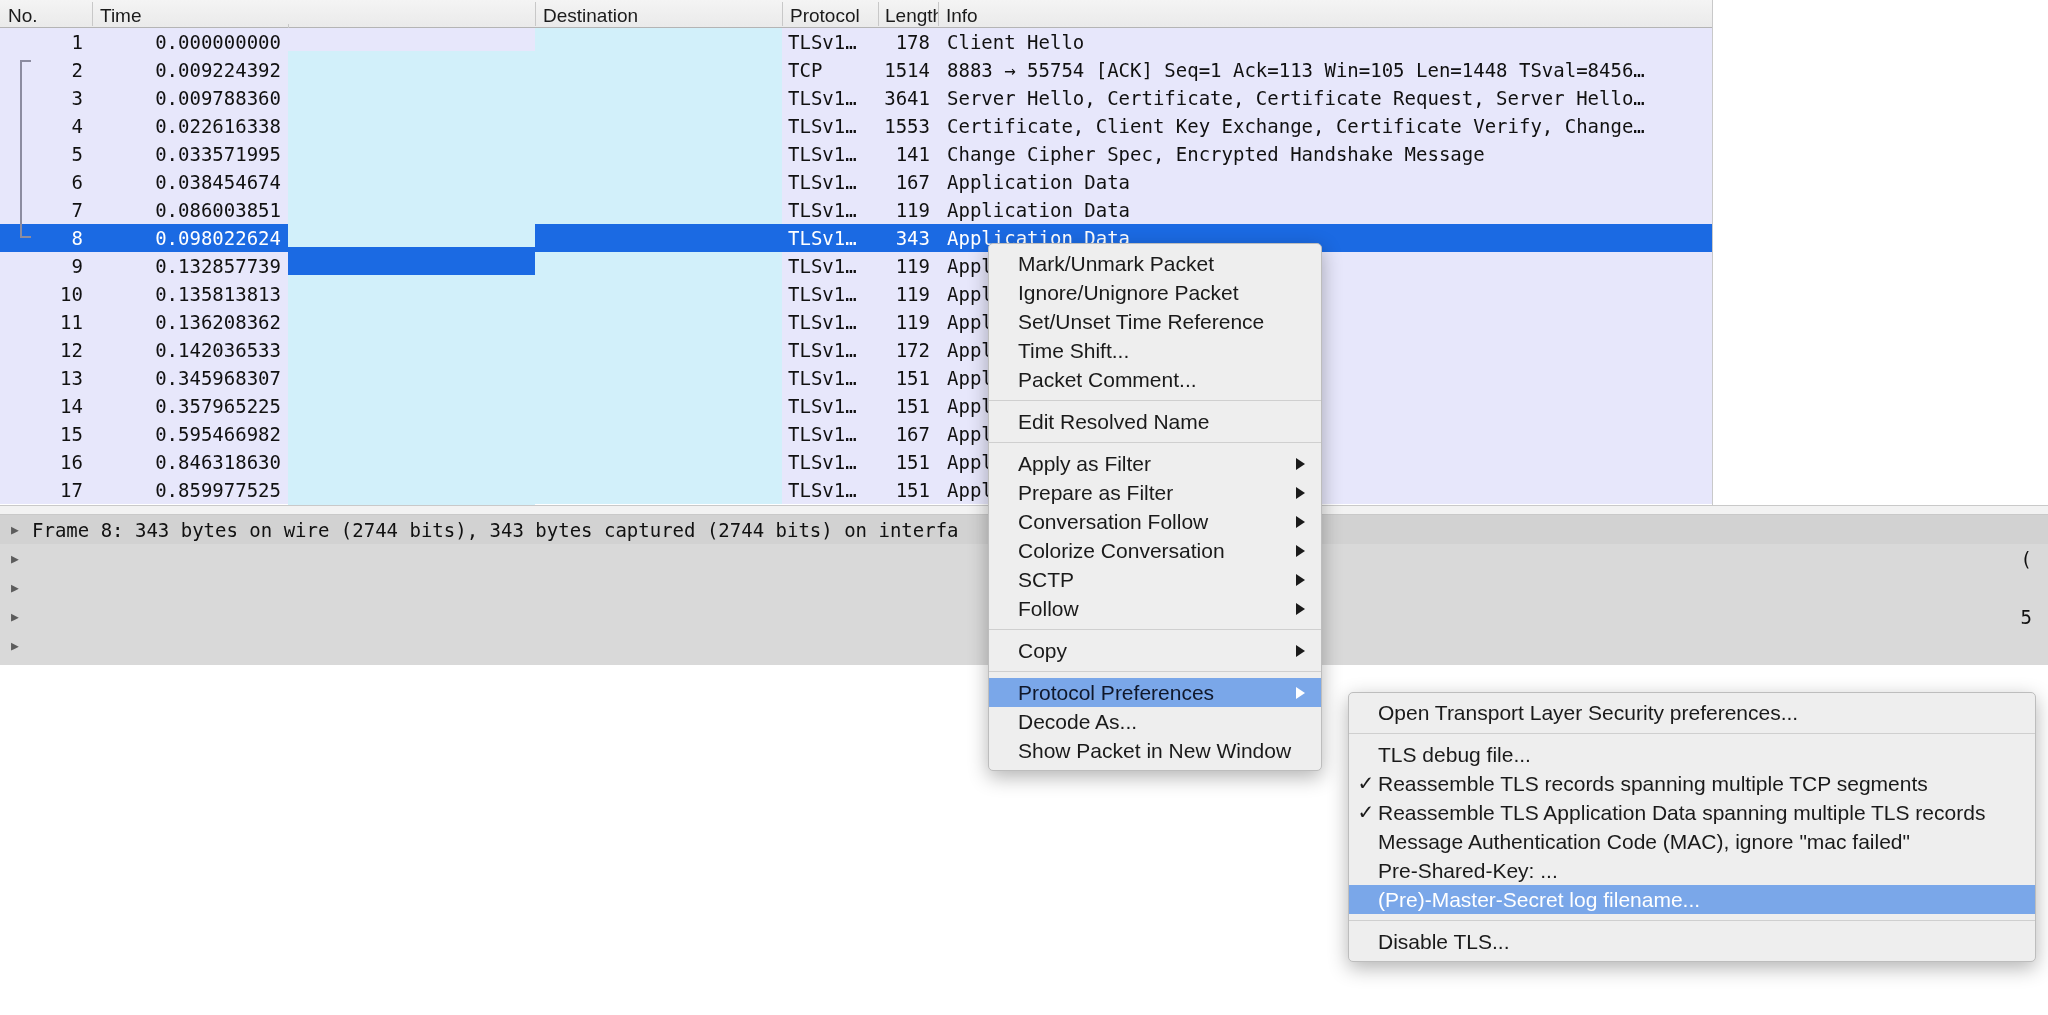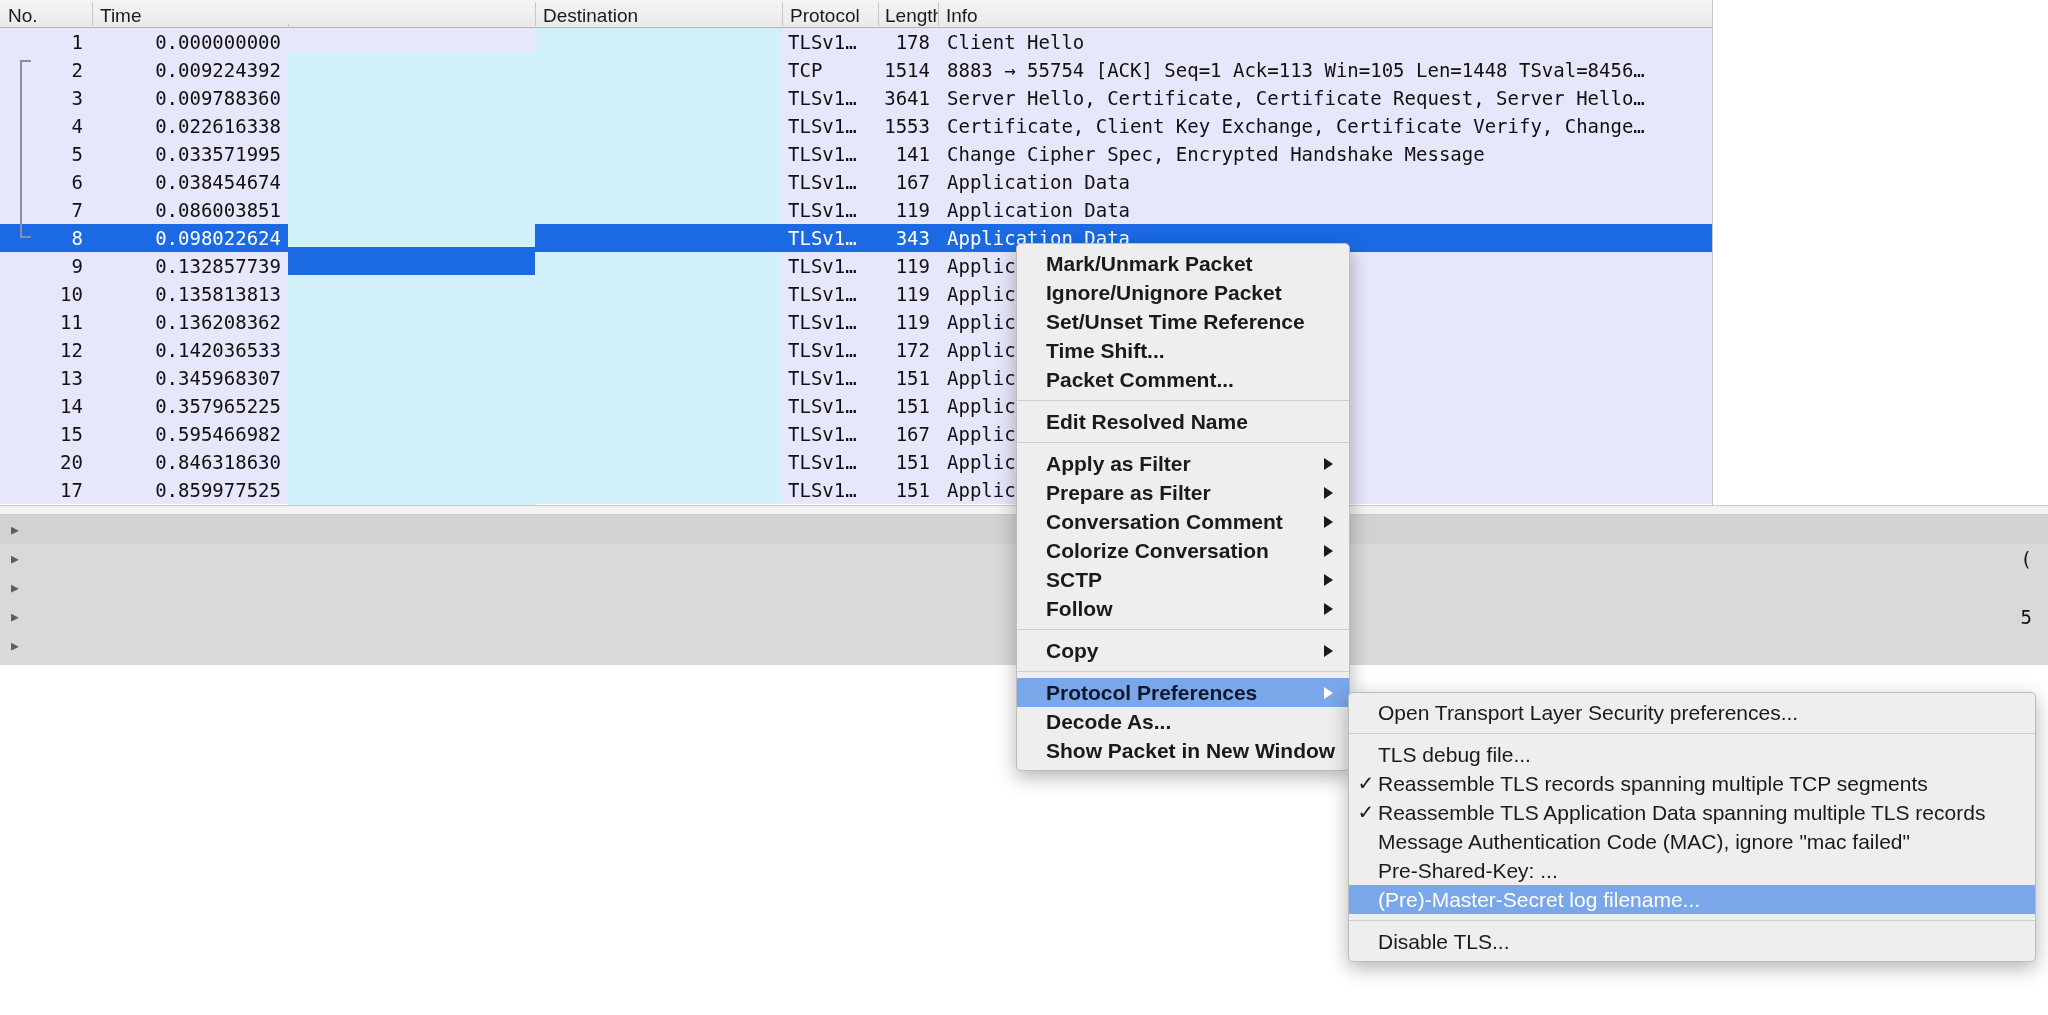--- a/index.html
+++ b/index.html
@@ -118,21 +118,21 @@
   .menu {
     position: absolute;
     background: #eeeeee;
     border: 1px solid #bdbdbd;
     border-radius: 5px;
     box-shadow: 0 6px 20px rgba(0,0,0,0.30);
     font-size: 21px;
     color: #1a1a1a;
     padding: 5px 0;
   }
-  .ctx-main { left: 1016px; top: 243px; width: 334px; font-weight: bold; }
+  .ctx-main { left: 988px; top: 243px; width: 334px; }
   .mi {
     position: relative;
     height: 29px; line-height: 29px;
     padding: 0 14px 0 29px;
     white-space: nowrap;
     cursor: default;
   }
   .mi.hl { background: #7aa7e9; color: #0f172a; }
   .mi .caret {
     position: absolute; right: 16px; top: 50%; transform: translateY(-50%);
@@ -304,21 +304,21 @@
         <div class="prow">
           <div class="c-no">15</div>
           <div class="c-time">0.595466982</div>
           <div class="c-src"></div>
           <div class="c-dst"></div>
           <div class="c-proto">TLSv1…</div>
           <div class="c-len">167</div>
           <div class="c-info">Application Data</div>
         </div>
         <div class="prow">
-          <div class="c-no">20</div>
+          <div class="c-no">16</div>
           <div class="c-time">0.846318630</div>
           <div class="c-src"></div>
           <div class="c-dst"></div>
           <div class="c-proto">TLSv1…</div>
           <div class="c-len">151</div>
           <div class="c-info">Application Data</div>
         </div>
         <div class="prow">
           <div class="c-no">17</div>
           <div class="c-time">0.859977525</div>
@@ -333,20 +333,21 @@
   <div class="pl-header-blank"></div>
   <div class="pl-right-blank"></div>
 
   <div class="splitter">
     <div class="grip"><i></i><i></i><i></i></div>
   </div>
 
   <div class="detail" id="detail-pane">
       <div class="drow first">
         <span class="arrow">▶</span>
+        <span class="dtext">Frame 8: 343 bytes on wire (2744 bits), 343 bytes captured (2744 bits) on interfa</span>
       </div>
       <div class="drow">
         <span class="arrow">▶</span>
         <span class="dtext"></span>
         <span class="dtail">(</span>
       </div>
       <div class="drow">
         <span class="arrow">▶</span>
         <span class="dtext"></span>
       </div>
@@ -367,21 +368,21 @@
       <div class="mi"><span>Mark/Unmark Packet</span></div>
       <div class="mi"><span>Ignore/Unignore Packet</span></div>
       <div class="mi"><span>Set/Unset Time Reference</span></div>
       <div class="mi"><span>Time Shift...</span></div>
       <div class="mi"><span>Packet Comment...</span></div>
       <div class="msep"></div>
       <div class="mi"><span>Edit Resolved Name</span></div>
       <div class="msep"></div>
       <div class="mi"><span>Apply as Filter</span><span class="caret"></span></div>
       <div class="mi"><span>Prepare as Filter</span><span class="caret"></span></div>
-      <div class="mi"><span>Conversation Comment</span><span class="caret"></span></div>
+      <div class="mi"><span>Conversation Follow</span><span class="caret"></span></div>
       <div class="mi"><span>Colorize Conversation</span><span class="caret"></span></div>
       <div class="mi"><span>SCTP</span><span class="caret"></span></div>
       <div class="mi"><span>Follow</span><span class="caret"></span></div>
       <div class="msep"></div>
       <div class="mi"><span>Copy</span><span class="caret"></span></div>
       <div class="msep"></div>
       <div class="mi hl"><span>Protocol Preferences</span><span class="caret"></span></div>
       <div class="mi"><span>Decode As...</span></div>
       <div class="mi"><span>Show Packet in New Window</span></div>
     </div>

